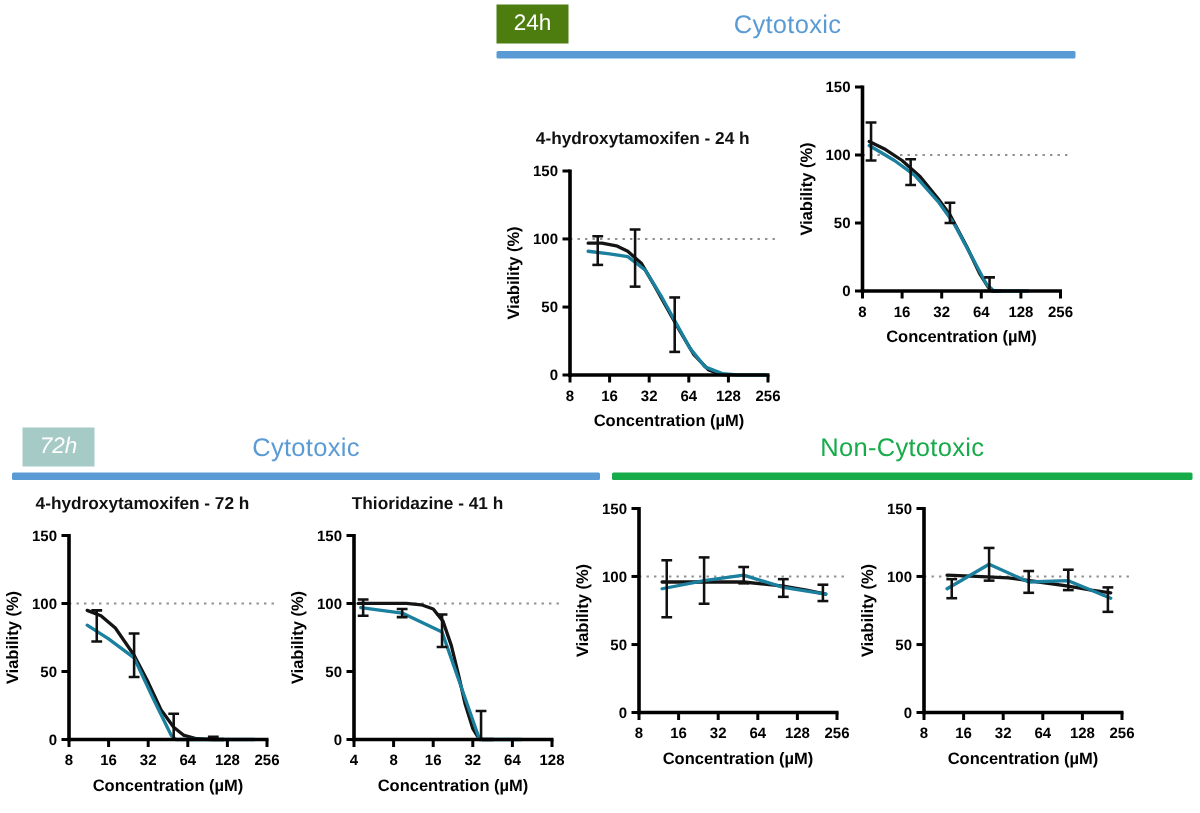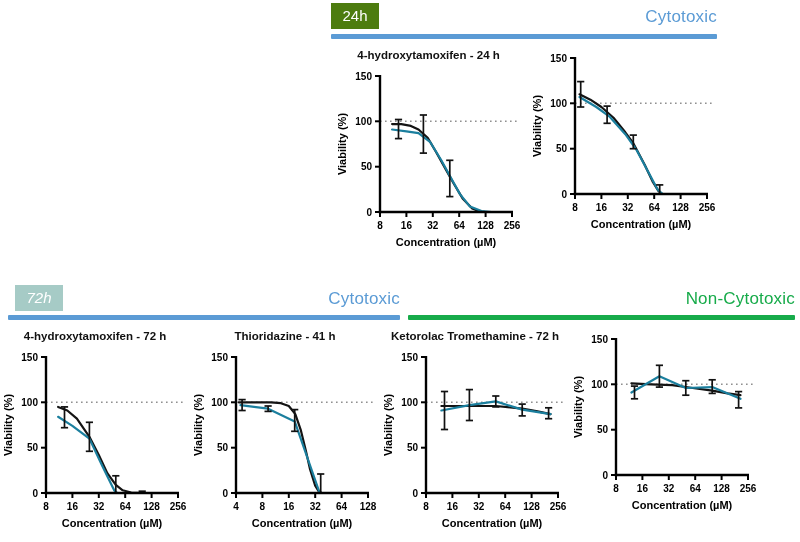--- a/index.html
+++ b/index.html
@@ -1,21 +1,21 @@
 <!DOCTYPE html>
 <html><head>
 <meta charset="utf-8">
 <style>
   html,body{margin:0;padding:0;}
   body{
     width:800px;height:542px;position:relative;background:#ffffff;
     font-family:"Liberation Sans",sans-serif;overflow:hidden;
   }
   .section-header-text{
-    position:absolute;text-align:right;font-size:17px;letter-spacing:.2px;
+    position:absolute;text-align:center;font-size:17px;letter-spacing:.2px;
   }
   .section-bar{position:absolute;height:5px;border-radius:1px;}
   .time-badge{
     position:absolute;width:48px;height:26px;line-height:26px;text-align:center;
     font-size:15px;
   }
   .charts-row{position:absolute;display:flex;}
   .chart{display:flex;flex-direction:column;align-items:center;}
   .chart-title{
     font-size:11.5px;font-weight:bold;color:#111;text-align:center;
@@ -29,21 +29,21 @@
 </head>
 <body>
 
 <div class="time-badge" id="badge-24h" style="left: 331px; top: 3px; background: #4d7c0f; color: rgb(255, 255, 255);">24h</div>
 
 <div class="section-header-text" id="header-cytotoxic-24" style="left: 333px; top: 7px; width: 384px; color: rgb(91, 155, 213);">Cytotoxic</div>
 
 <div class="section-bar" id="bar-cytotoxic-24" style="left: 331px; top: 34px; width: 386px; background: rgb(91, 155, 213);"></div>
 
 <div class="charts-row" style="left:331px;top:46px;width:390px;">
-  <div class="chart" style="width:195px;">
+  <div class="chart" style="width:195px;margin-top:38px;">
     <div class="chart-title">4-hydroxytamoxifen - 24 h</div>
     <svg class="chart-svg" width="190" height="192">
         <line x1="46" y1="57.3" x2="183" y2="57.3" stroke="#909090" stroke-width="1.4" stroke-dasharray="1.6 3.4"></line>
         <polyline points="58.1,60.1 67.3,60.1 76.9,61.9 84.5,65.5 93.7,73.7 102.2,88.2 111.8,105.4 119.4,119.0 128.6,134.4 138.2,144.4 145.8,147.5 151.6,148.0" fill="none" stroke="#141414" stroke-width="2.2" stroke-linejoin="round" stroke-linecap="round"></polyline>
         <polyline points="58.1,65.5 72.4,67.3 84.5,69.1 96.3,78.2 107.3,96.3 115.8,111.7 125.8,129.9 136.0,142.6 147.5,147.1 157.6,148.0 176.3,148.0" fill="none" stroke="#1b7f9e" stroke-width="2.2" stroke-linejoin="round" stroke-linecap="round"></polyline>
         <line x1="64.5" y1="74.6" x2="64.5" y2="55.5" stroke="#111111" stroke-width="1.7"></line>
         <line x1="60.9" y1="74.6" x2="68.1" y2="74.6" stroke="#111111" stroke-width="1.7"></line>
         <line x1="60.9" y1="55.5" x2="68.1" y2="55.5" stroke="#111111" stroke-width="1.7"></line>
         <line x1="89.4" y1="89.1" x2="89.4" y2="51.0" stroke="#111111" stroke-width="1.7"></line>
         <line x1="85.80000000000001" y1="89.1" x2="93" y2="89.1" stroke="#111111" stroke-width="1.7"></line>
@@ -215,21 +215,20 @@
         <text x="125.2" y="165" text-anchor="middle" class="tick-label">32</text>
         <line x1="151.6" y1="148" x2="151.6" y2="153" stroke="#000000" stroke-width="2"></line>
         <text x="151.6" y="165" text-anchor="middle" class="tick-label">64</text>
         <line x1="178.0" y1="148" x2="178.0" y2="153" stroke="#000000" stroke-width="2"></line>
         <text x="178.0" y="165" text-anchor="middle" class="tick-label">128</text>
         <text x="112" y="182" text-anchor="middle" class="axis-label">Concentration (µM)</text>
         <text transform="translate(12 80) rotate(-90)" text-anchor="middle" class="axis-label">Viability (%)</text>
       </svg>
   </div>
   <div class="chart" style="width:200px;">
-    <div class="chart-title">Ketorolac Tromethamine - 72 h</div>
     <svg class="chart-svg" width="190" height="192">
         <line x1="46" y1="57.3" x2="183" y2="57.3" stroke="#909090" stroke-width="1.4" stroke-dasharray="1.6 3.4"></line>
         <polyline points="61.4,61.0 89.4,61.0 115.8,61.0 142.2,63.7 157.6,66.4 170.5,69.1" fill="none" stroke="#141414" stroke-width="2.2" stroke-linejoin="round" stroke-linecap="round"></polyline>
         <polyline points="61.4,65.5 89.4,60.1 115.8,56.4 142.2,64.6 170.5,69.1" fill="none" stroke="#1b7f9e" stroke-width="2.2" stroke-linejoin="round" stroke-linecap="round"></polyline>
         <line x1="64.5" y1="84.5" x2="64.5" y2="46.5" stroke="#111111" stroke-width="1.7"></line>
         <line x1="60.9" y1="84.5" x2="68.1" y2="84.5" stroke="#111111" stroke-width="1.7"></line>
         <line x1="60.9" y1="46.5" x2="68.1" y2="46.5" stroke="#111111" stroke-width="1.7"></line>
         <line x1="89.4" y1="75.5" x2="89.4" y2="44.6" stroke="#111111" stroke-width="1.7"></line>
         <line x1="85.80000000000001" y1="75.5" x2="93" y2="75.5" stroke="#111111" stroke-width="1.7"></line>
         <line x1="85.80000000000001" y1="44.6" x2="93" y2="44.6" stroke="#111111" stroke-width="1.7"></line>

